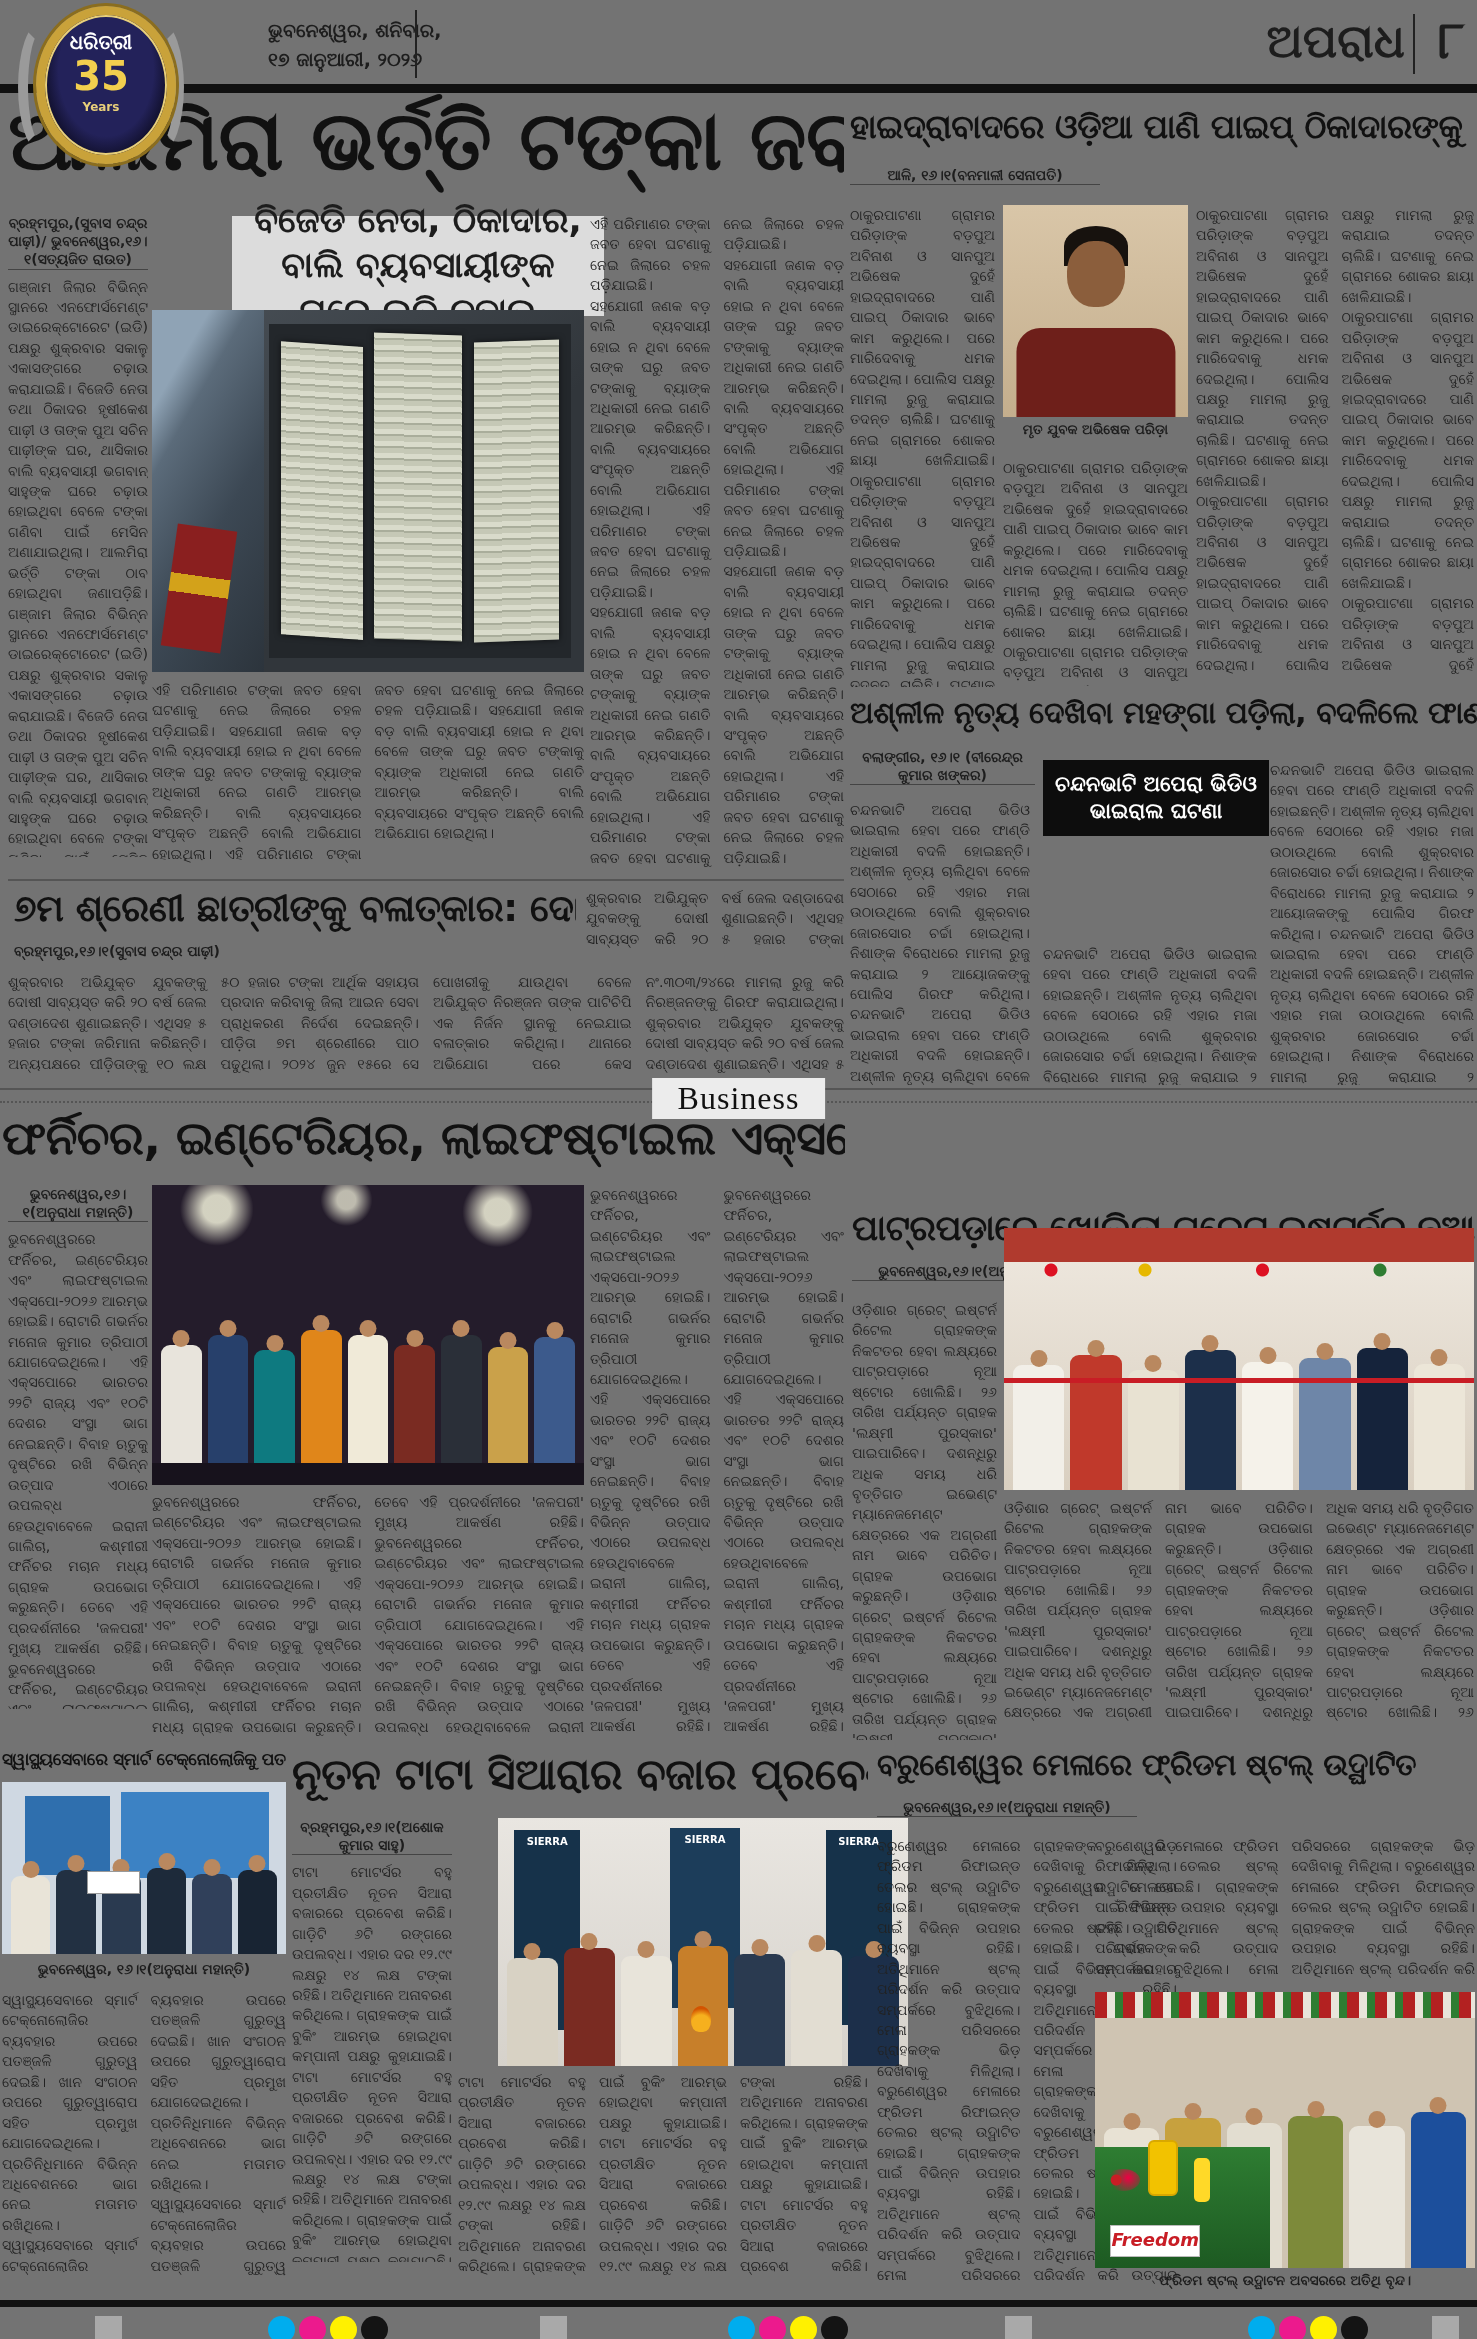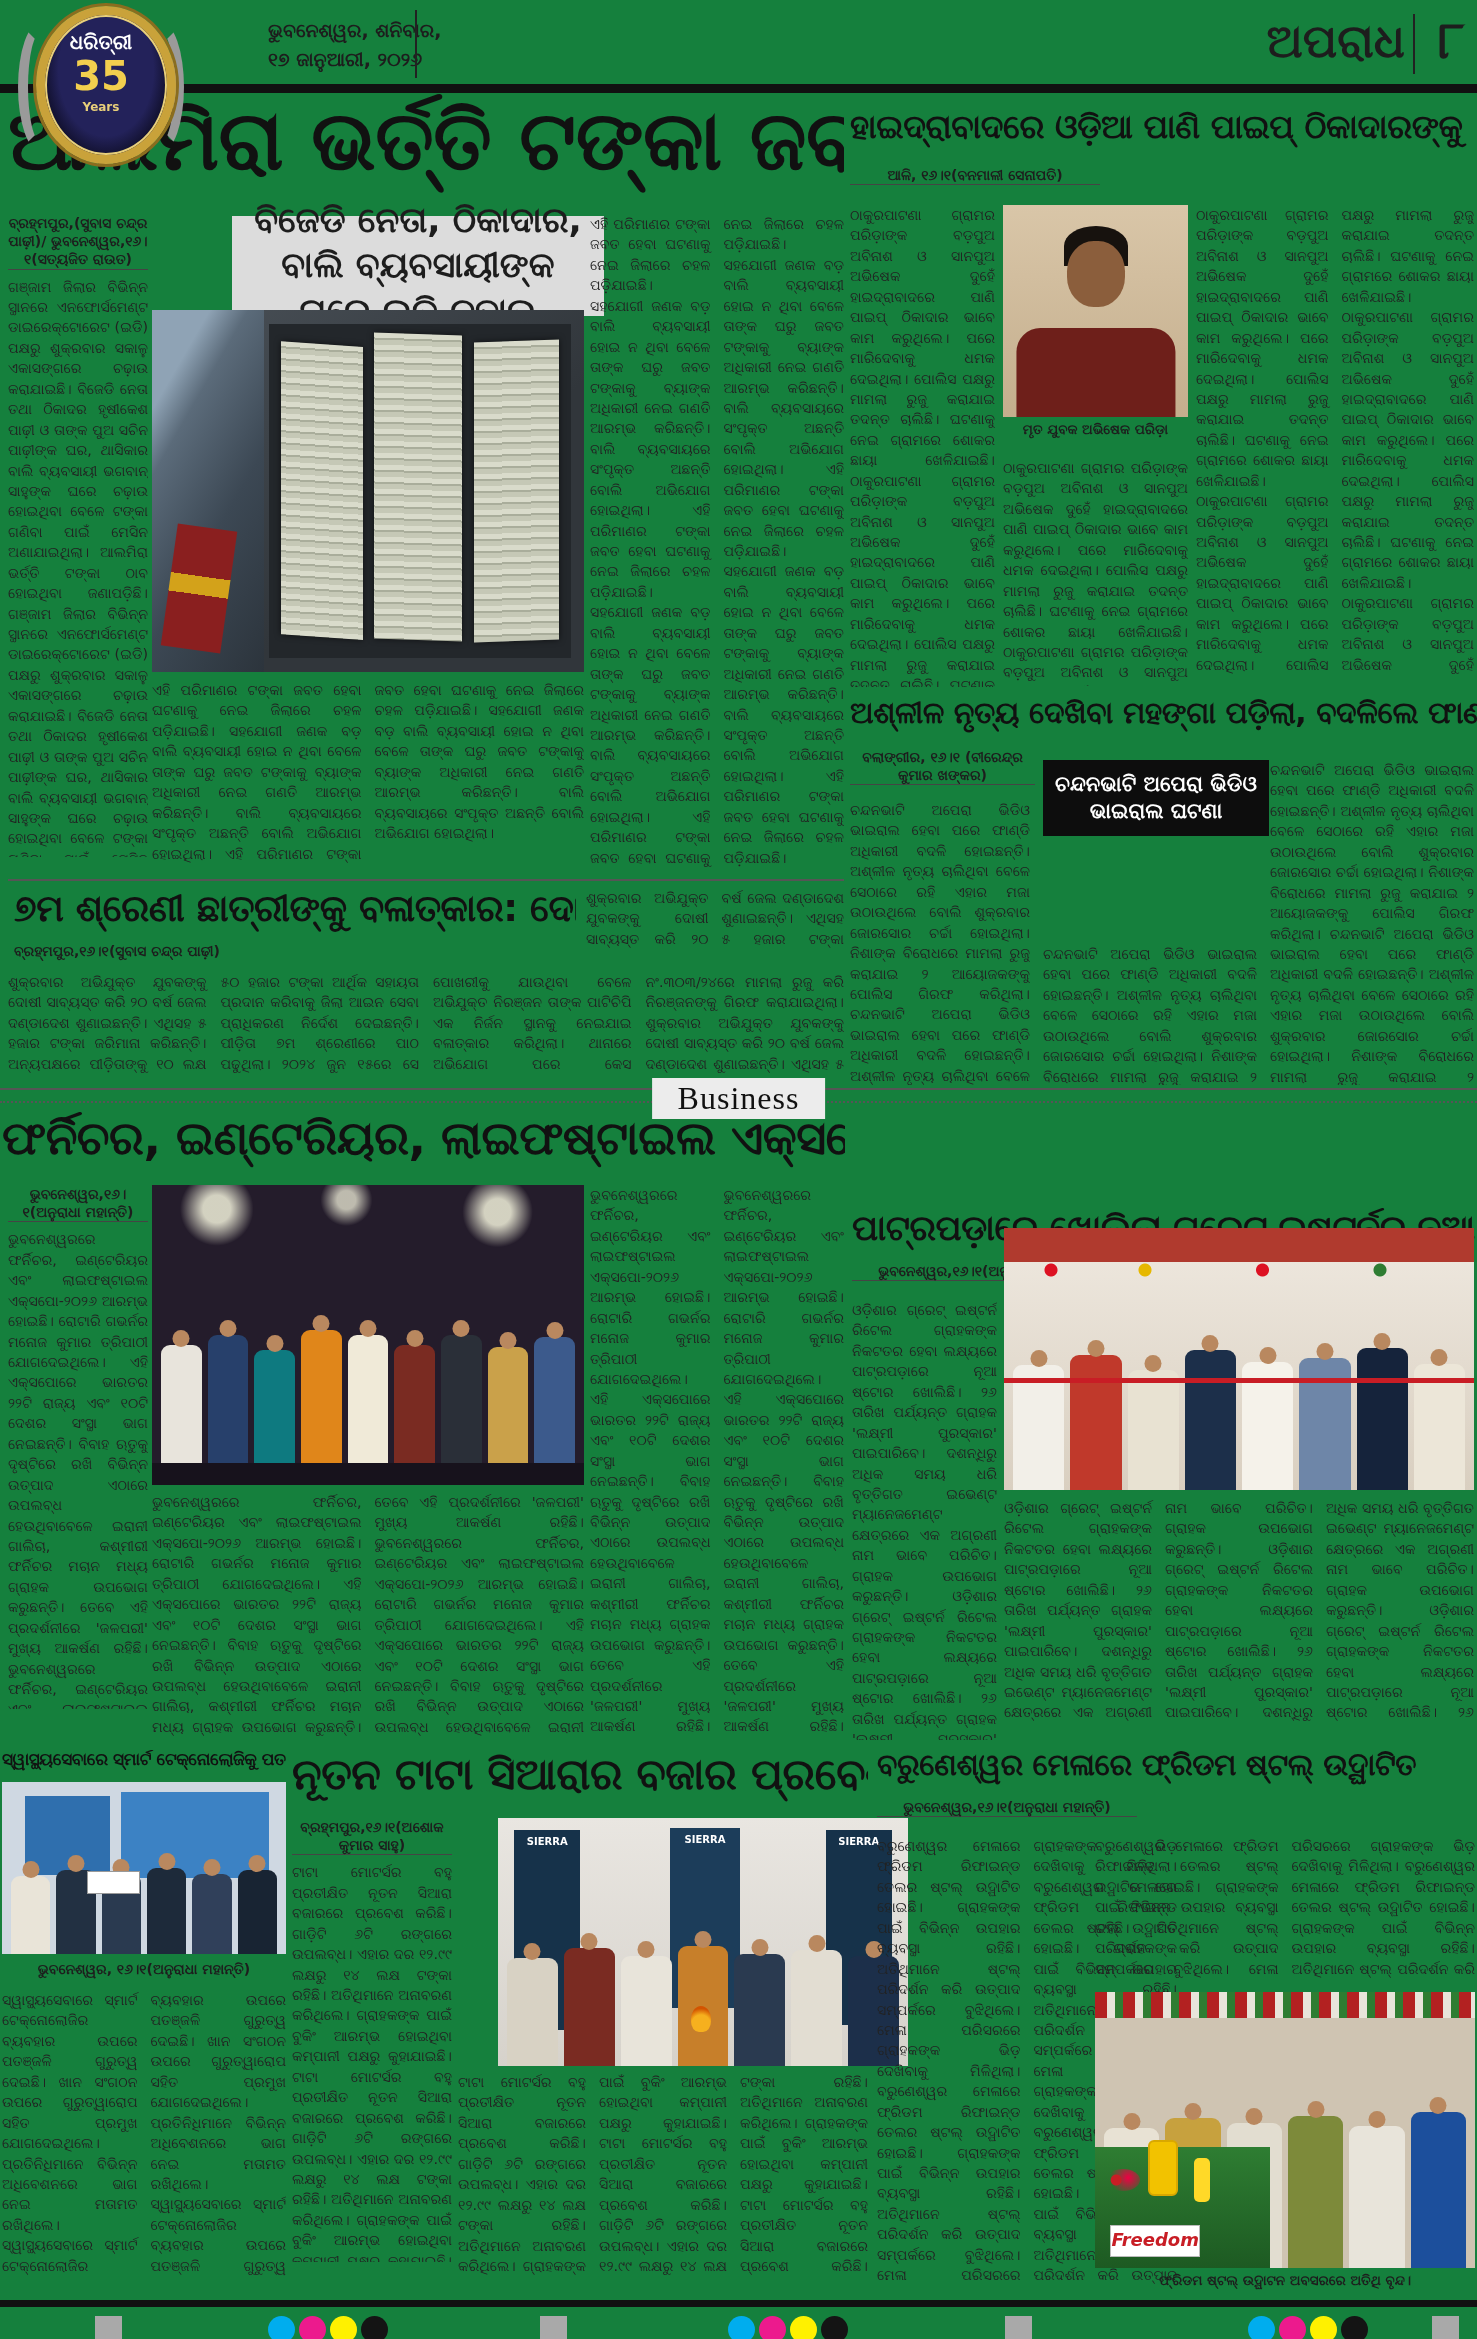--- a/index.html
+++ b/index.html
@@ -1,16 +1,16 @@
 <!DOCTYPE html>
 <html><head>
 <meta charset="utf-8">
 <style>
   html,body{margin:0;padding:0;background:#888;}
-  #page{position:relative;width:1477px;height:2339px;background:#15803d;margin:0 auto;
+  #page{position:relative;width:1477px;height:2339px;background:#737373;margin:0 auto;
         font-family:"DejaVu Sans","Liberation Sans",sans-serif;color:#1d1d1d;overflow:hidden;}
   .abs{position:absolute;}
   .hl{font-weight:800;color:#111;line-height:1.15;letter-spacing:-.5px;overflow:hidden;}
   .byline{font-weight:bold;font-size:14px;text-align:center;line-height:1.3;
           border-bottom:1.5px solid #444;margin-bottom:7px;}
   .byline.noline{border-bottom:none;}
   .bodytext{font-size:14.2px;line-height:1.44;text-align:justify;overflow:hidden;
             color:#222;word-break:break-word;}
   .cols2{column-count:2;column-gap:13px;}
   .cols3{column-count:3;column-gap:13px;}

